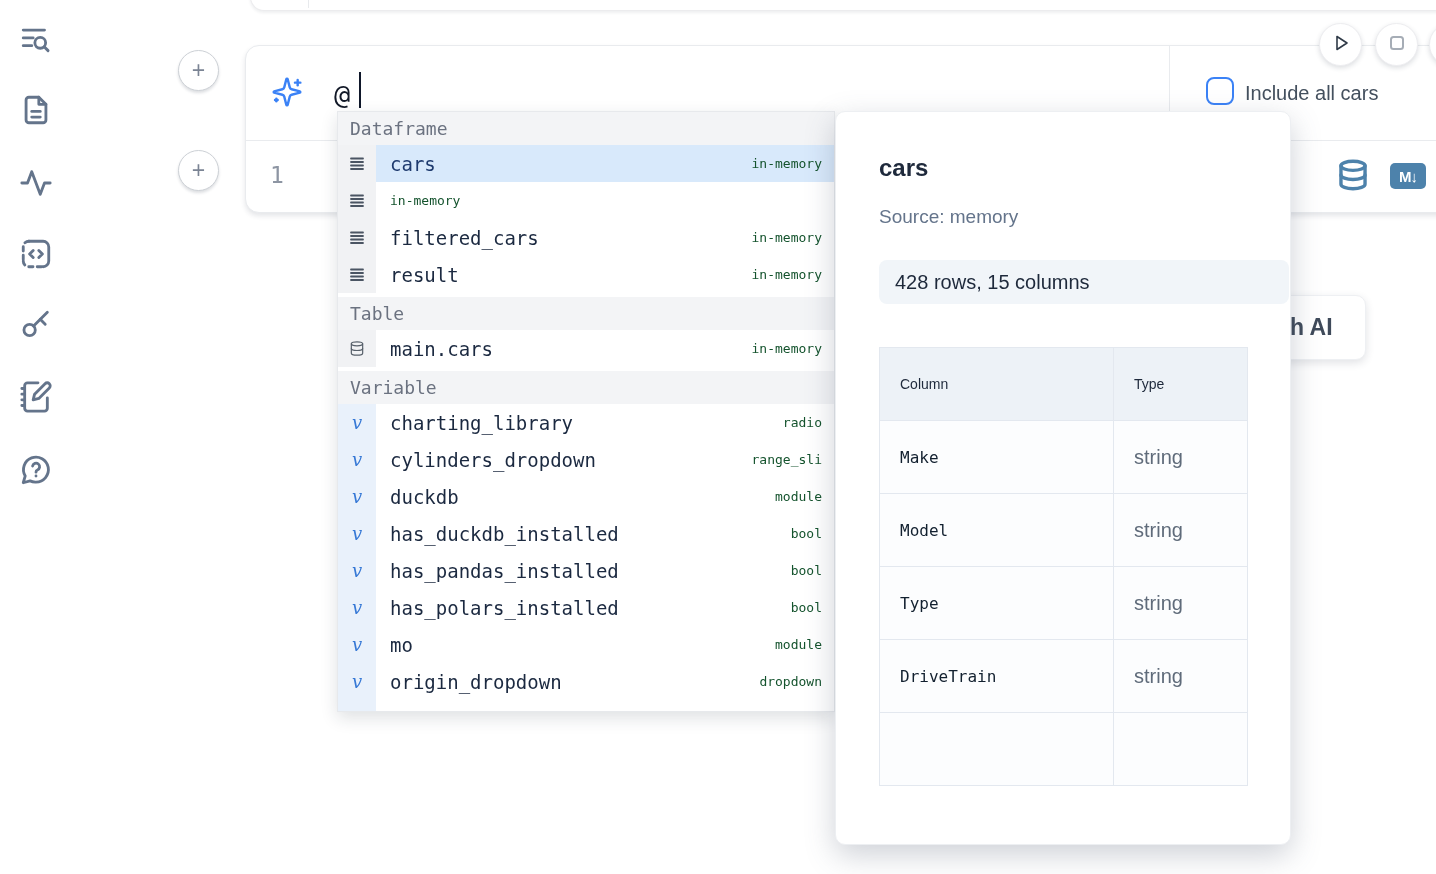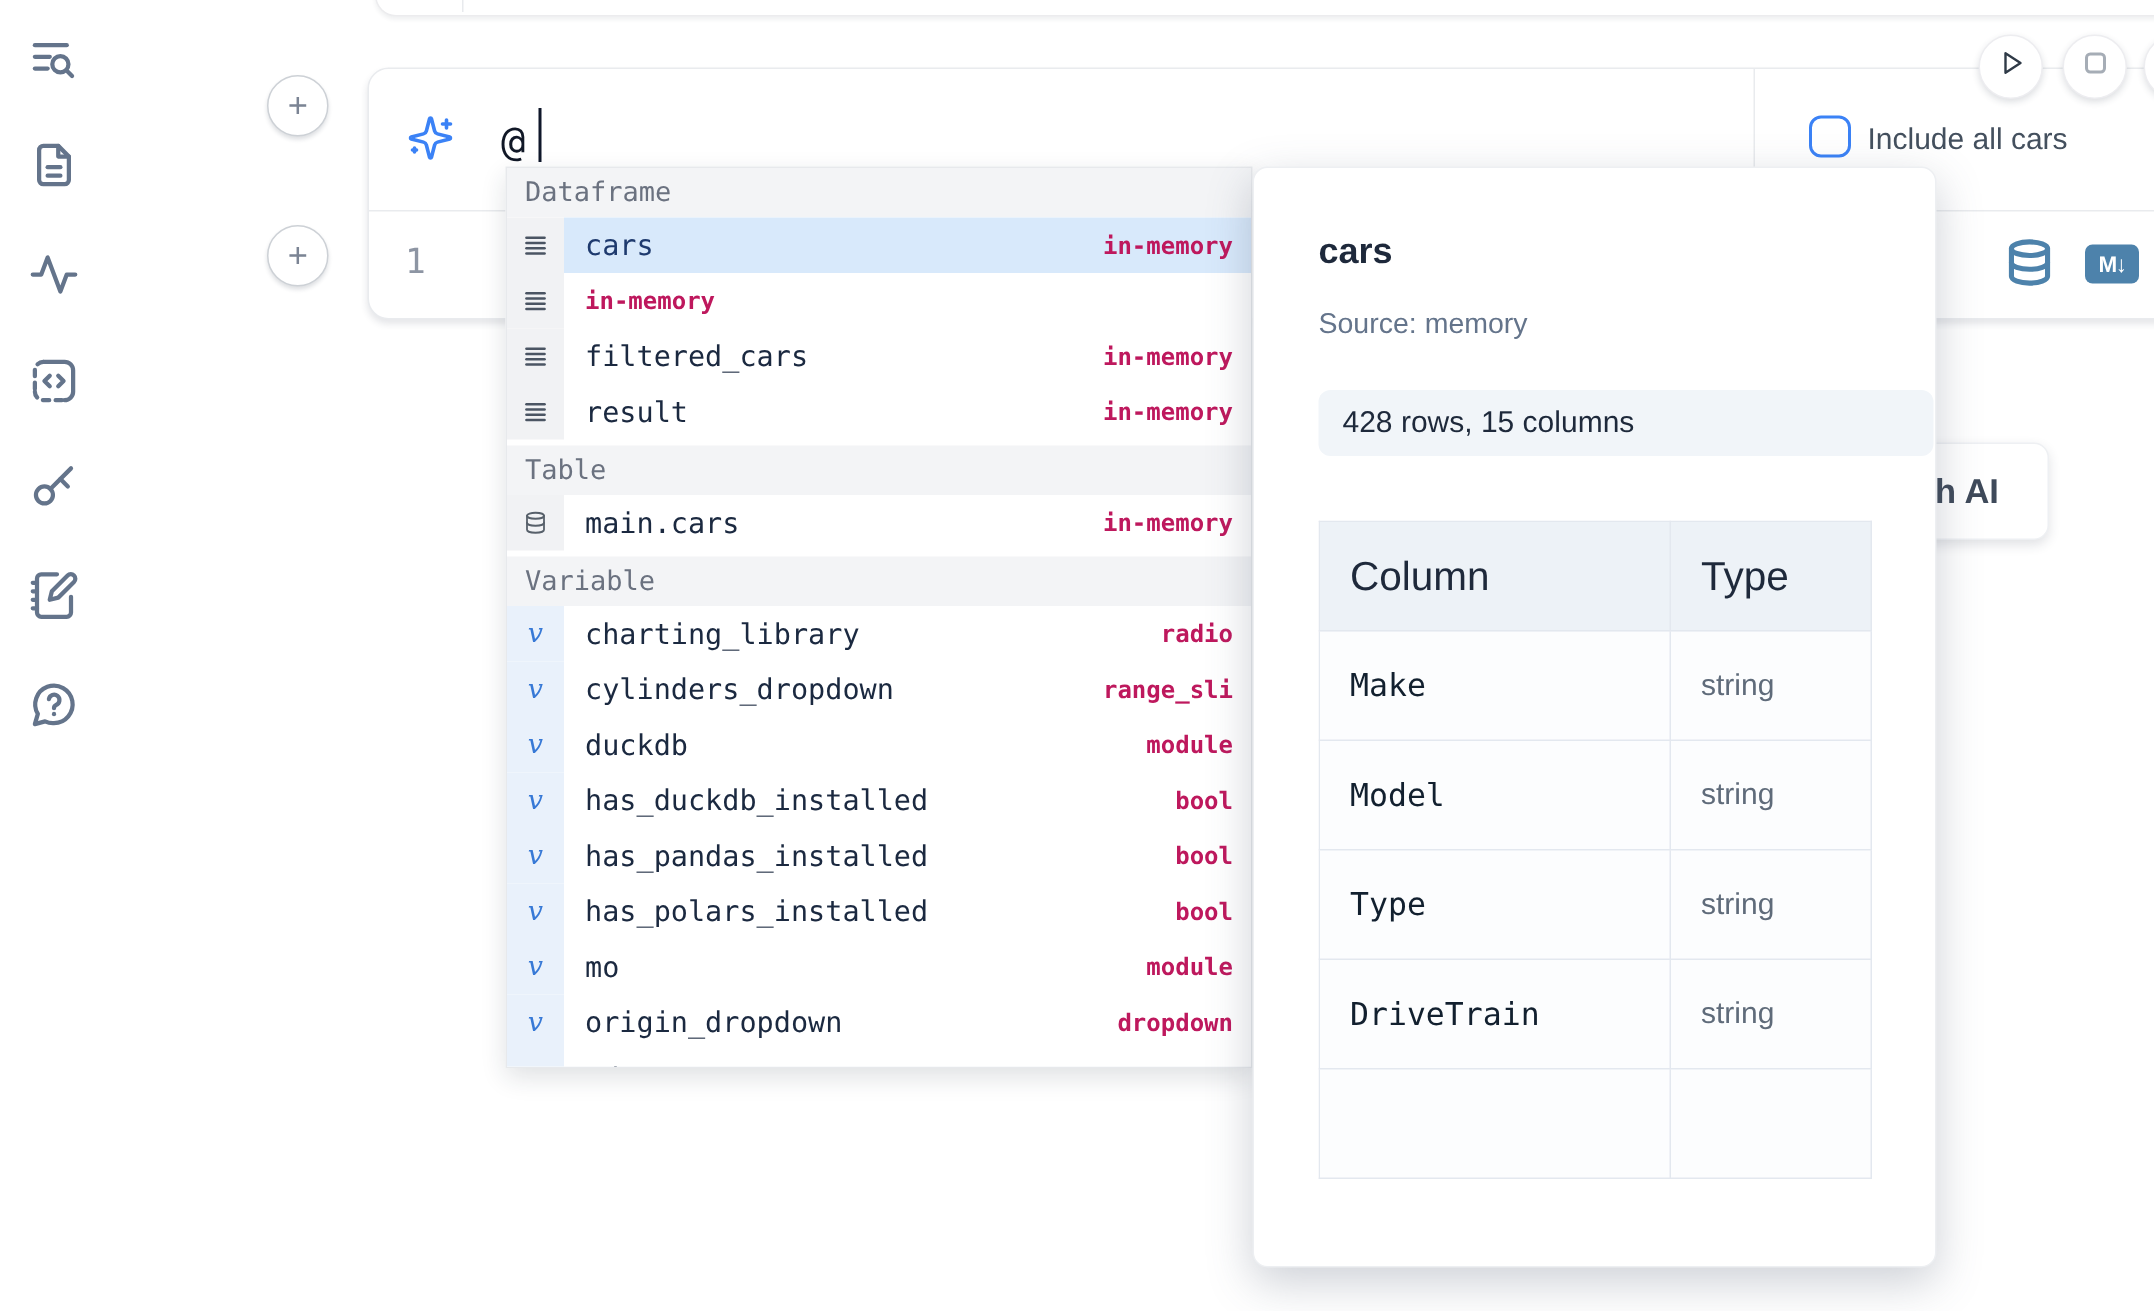--- a/index.html
+++ b/index.html
@@ -63,36 +63,36 @@
     overflow:hidden; font-family:"DejaVu Sans Mono", monospace; }
   .ac-header { height:33px; line-height:33px; background:#f3f4f6; color:#6b7280; font-size:18px; padding-left:12px; }
   .ac-row { display:flex; height:37px; align-items:stretch; background:#fff; }
   .ac-gutter { width:38px; flex:none; display:flex; align-items:center; justify-content:center; background:#f1f2f4; }
   .ac-gutter.blue { background:#e9f1fb; }
   .ac-gutter svg { stroke:#4b5563; fill:none; stroke-width:1.8; stroke-linecap:round; }
   .v-glyph { font-family:"DejaVu Serif", serif; font-style:italic; color:#3779d6; font-size:18px; }
   .ac-main { flex:1; display:flex; align-items:center; padding:0 12px 0 14px; min-width:0; }
   .ac-main.selected { background:#d8e9fb; }
   .ac-name { flex:1; color:#1b2940; font-size:19px; white-space:nowrap; }
-  .ac-type { color:#be185d; font-size:16px; white-space:nowrap;font-weight:bold; }
+  .ac-type { color:#14532d; font-size:13px; white-space:nowrap; }
   .ac-pad { height:4px; background:#fff; }
 
   
   .preview { position:absolute; left:835px; top:111px; width:456px; height:734px; background:#fff;
     border:1px solid #edeff2; border-radius:10px; box-shadow:0 10px 30px rgba(80,90,110,.28); }
   .pv-title { position:absolute; left:43px; top:42px; font-size:24px; font-weight:bold; color:#1e293b; }
   .pv-source { position:absolute; left:43px; top:94px; font-size:19px; color:#64748b; }
   .pv-badge { position:absolute; left:43px; top:148px; width:410px; height:44px; background:#f1f5f9;
     border-radius:8px; line-height:44px; padding-left:16px; font-size:20px; color:#1e293b; }
   .pv-table-wrap { position:absolute; left:43px; top:235px; width:370px; height:466px; overflow:hidden; }
   .pv-table { border-collapse:collapse; width:368px; table-layout:fixed; }
   .pv-table th, .pv-table td { border:1px solid #e3e8ef; height:73px; padding-left:20px; text-align:left; vertical-align:middle; }
-  .pv-table th { background:#edf2f7; font-weight:400; font-size:27px; color:#1e293b; }
+  .pv-table th { background:#edf2f7; font-weight:400; font-size:14px; color:#1e293b; }
   .pv-table td { background:#fcfdfe; }
-  .pv-table td.cname { font-family:"DejaVu Sans Mono", monospace; font-size:21px; color:#12202f; }
+  .pv-table td.cname { font-family:"DejaVu Sans Mono", monospace; font-size:16px; color:#12202f; }
   .pv-table td.ctype { font-size:20px; color:#5f6b7a; }
   .pv-col1 { width:234px; } .pv-col2 { width:134px; }
 </style>
 </head>
 <body>
 
 <div class="canvas">
 
   <div class="top-remnant">
     <div class="vdiv"></div>

